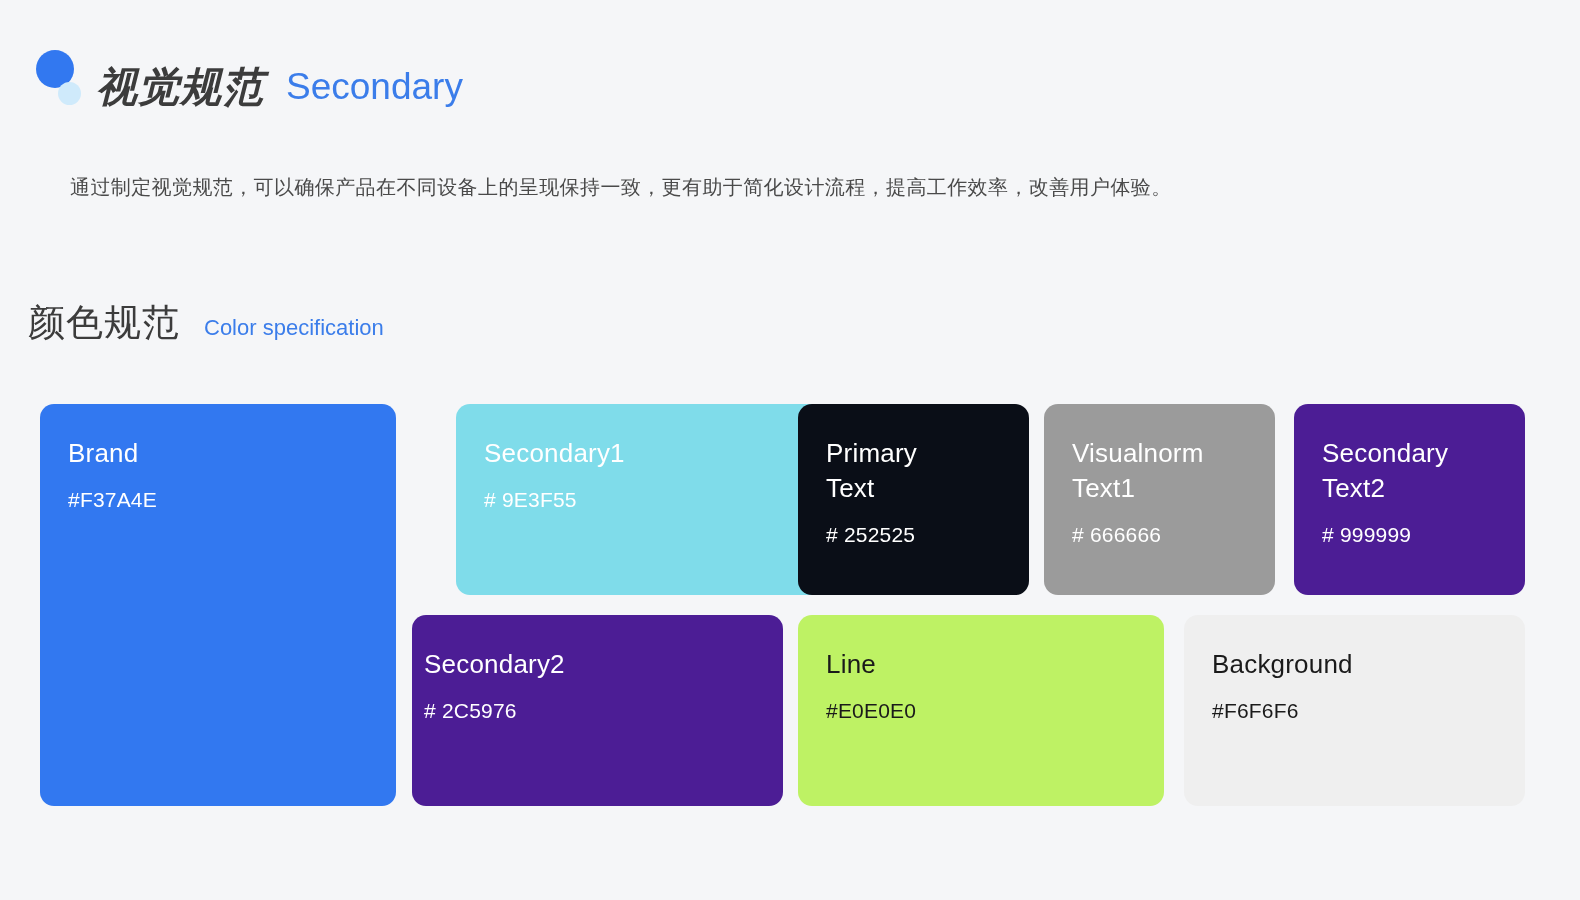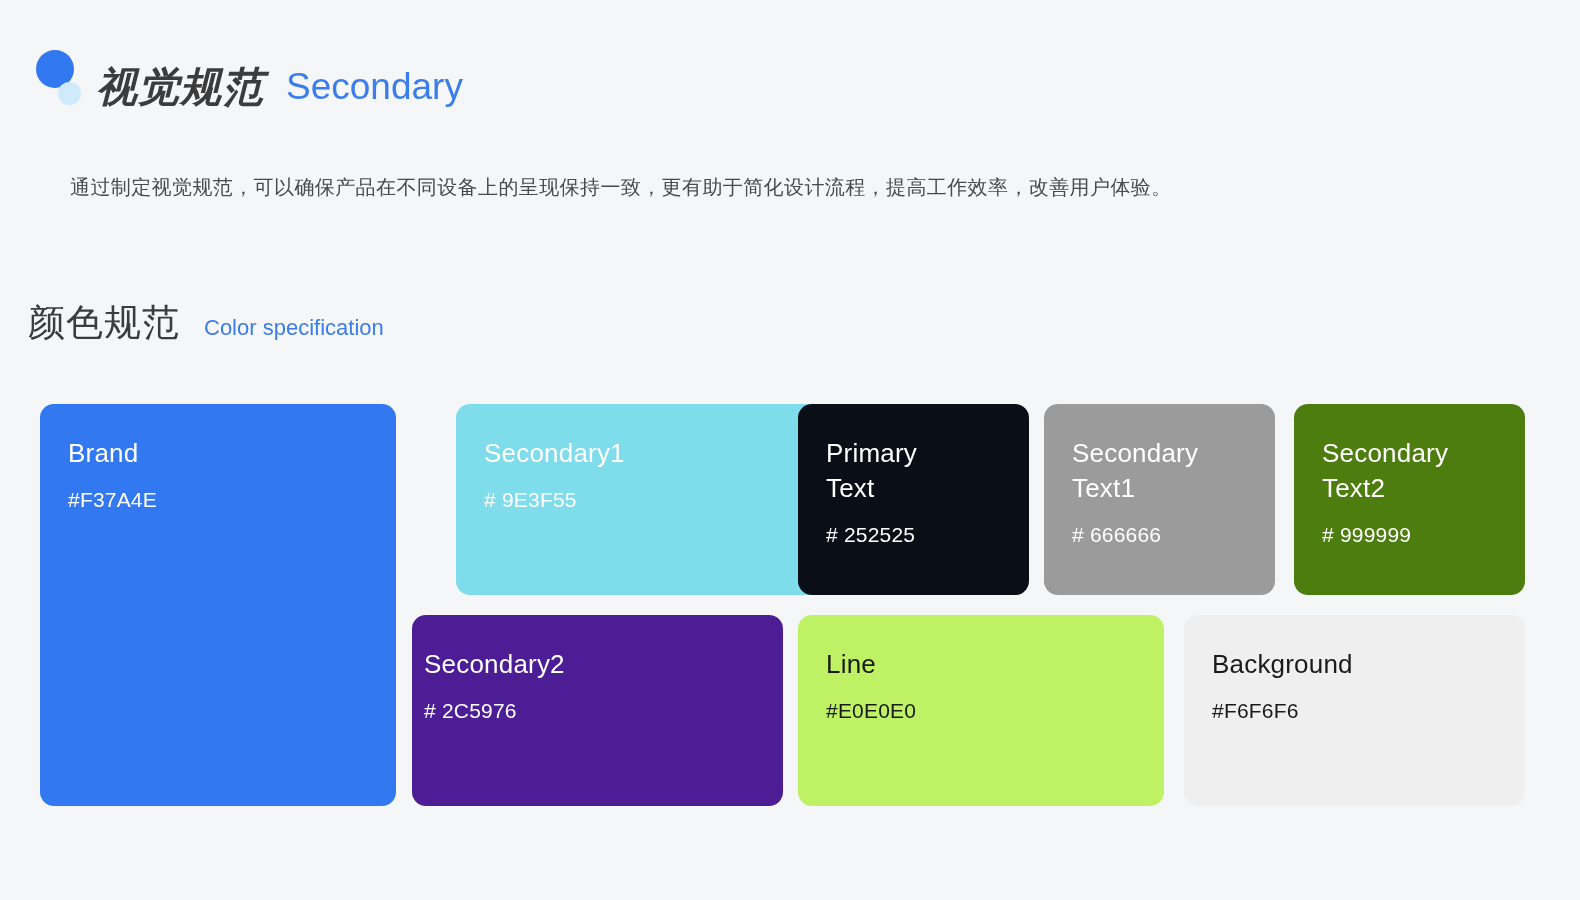--- a/index.html
+++ b/index.html
@@ -177,25 +177,25 @@
     <div class="swatch-name">Secondary2</div>
     <div class="swatch-hex"># 2C5976</div>
   </div>
 
   <div class="swatch light-text" id="card-primary-text" style="background: rgb(10, 14, 23);">
     <div class="swatch-name">Primary Text</div>
     <div class="swatch-hex"># 252525</div>
   </div>
 
   <div class="swatch light-text" id="card-secondary-t1" style="background: rgb(155, 155, 155);">
-    <div class="swatch-name">Secondary Text1</div>
+    <div class="swatch-name">Visualnorm Text1</div>
     <div class="swatch-hex"># 666666</div>
   </div>
 
-  <div class="swatch light-text" id="card-secondary-t2" style="background: #4d7c0f;">
+  <div class="swatch light-text" id="card-secondary-t2" style="background: #4c1d95;">
     <div class="swatch-name">Secondary Text2</div>
     <div class="swatch-hex"># 999999</div>
   </div>
 
   <div class="swatch dark-text" id="card-line" style="background: #bef264;">
     <div class="swatch-name">Line</div>
     <div class="swatch-hex">#E0E0E0</div>
   </div>
 
   <div class="swatch dark-text" id="card-background" style="background: rgb(239, 239, 239);">

